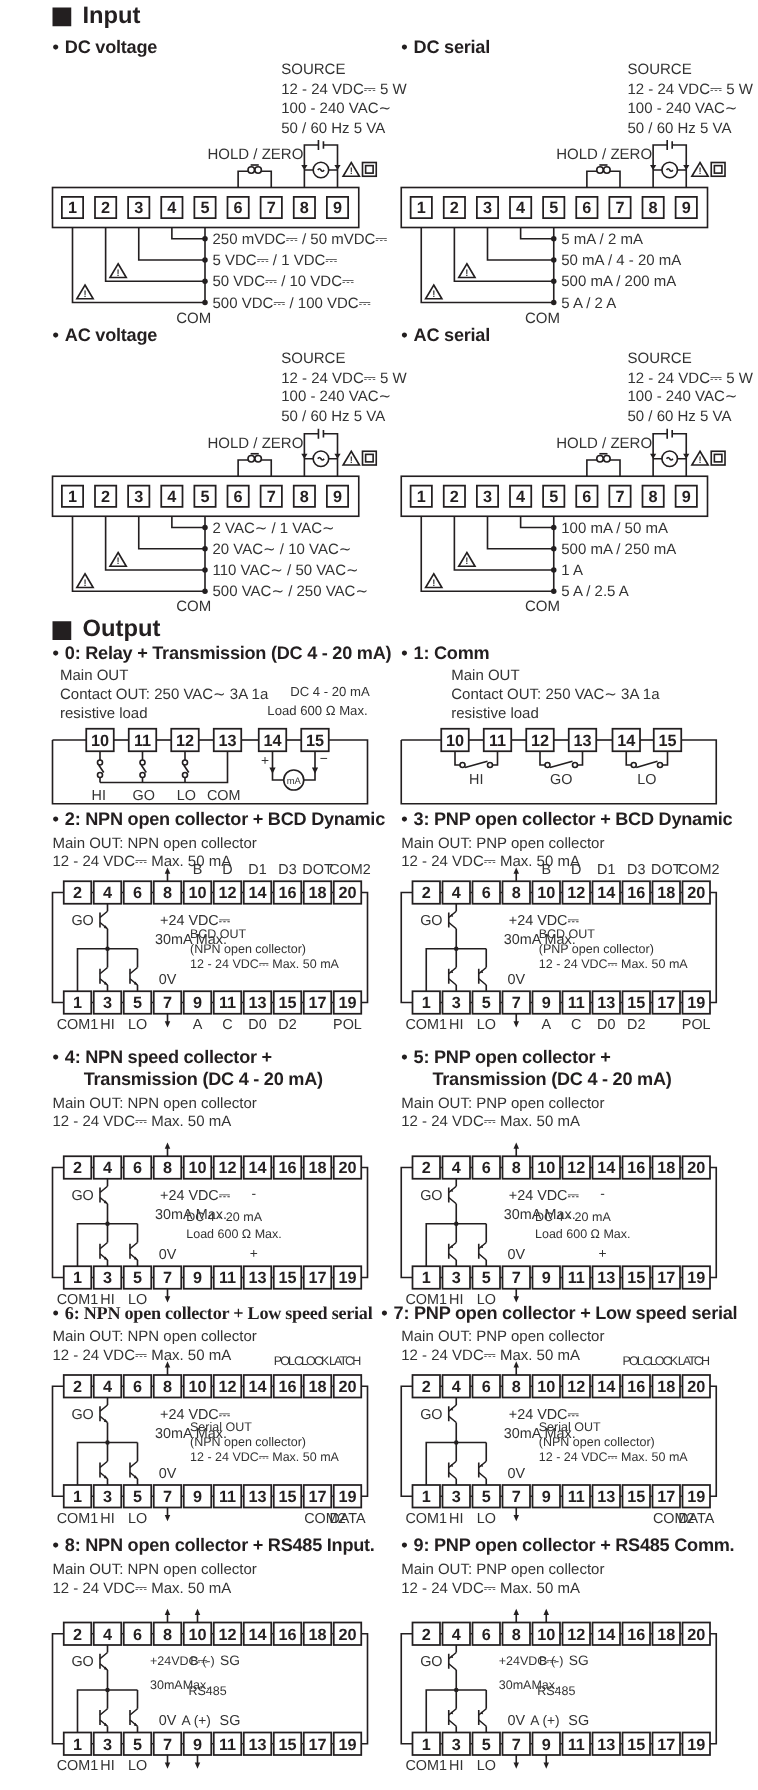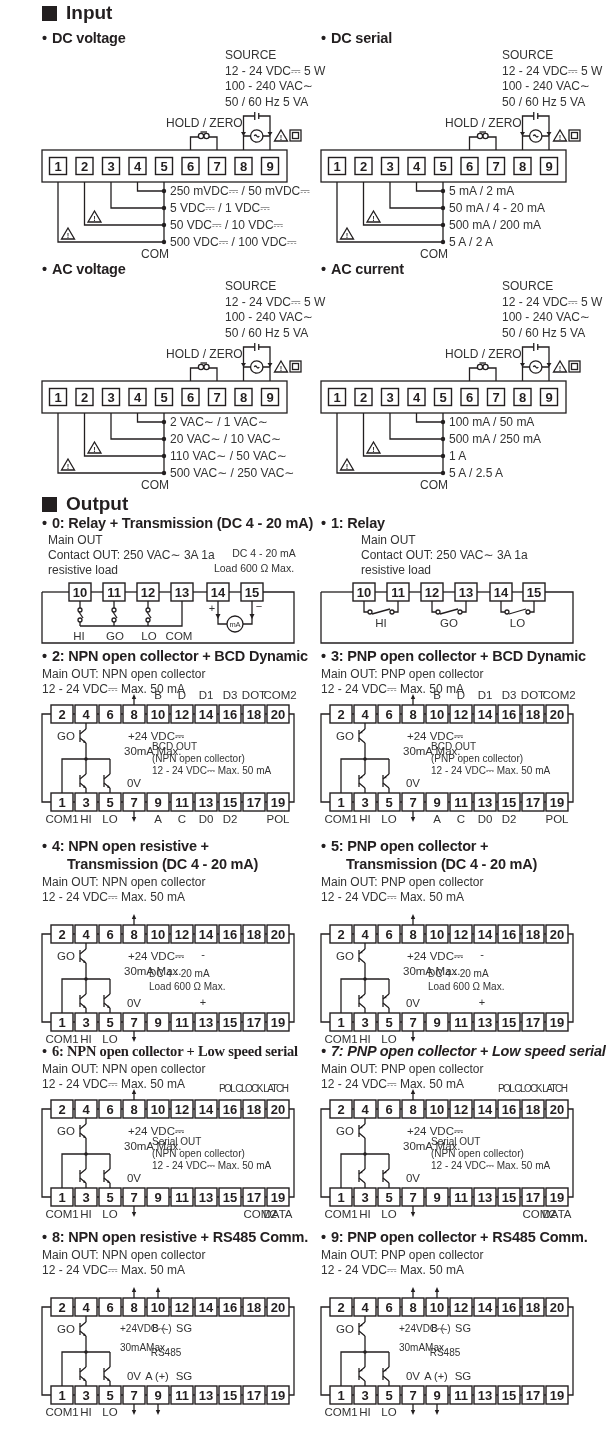--- a/index.html
+++ b/index.html
@@ -270,21 +270,21 @@
       <g>
         <path d="M94.5 442 L101 453 L88 453 Z" stroke="#231f20" stroke-width="1.3" fill="none"></path>
         <text x="94.5" y="451.5" font-size="7.5" text-anchor="middle" font-weight="bold">!</text>
       </g>
       <g>
         <path d="M68 459 L74.5 470 L61.5 470 Z" stroke="#231f20" stroke-width="1.3" fill="none"></path>
         <text x="68" y="468.5" font-size="7.5" text-anchor="middle" font-weight="bold">!</text>
       </g>
       <text x="155" y="489" font-size="12" text-anchor="middle">COM</text>
     </svg>
-    <div class="sub" style="left: 321px; top: 261px;"><span class="b">•</span><span>AC current</span></div>
+    <div class="sub" style="left: 321px; top: 261px;"><span class="b">•</span><span>AC serial</span></div>
     <div class="desc" style="left: 502px; top: 278px;">SOURCE</div>
     <div class="desc" style="left: 502px; top: 293.5px;">12 - 24 VDC⎓ 5 W</div>
     <div class="desc" style="left: 502px; top: 309px;">100 - 240 VAC∼</div>
     <div class="desc" style="left: 502px; top: 324.5px;">50 / 60 Hz 5 VA</div>
     <svg class="diag" width="606" height="1432">
       <rect x="321" y="381" width="245" height="32" stroke="#231f20" stroke-width="1.3" fill="none"></rect>
       <g>
         <rect x="328.5" y="388.5" width="17" height="17" fill="#fff" stroke="#231f20" stroke-width="1.4"></rect>
         <text class="tn" x="337" y="401.68" font-size="13" text-anchor="middle">1</text>
       </g>
@@ -418,21 +418,21 @@
       <text x="149" y="640" font-size="11.5" text-anchor="middle">LO</text>
       <path d="M80 626 H182 V601" stroke="#231f20" stroke-width="1.3" fill="none"></path>
       <text x="179" y="640" font-size="11.5" text-anchor="middle">COM</text>
       <path d="M218 601 V624 H227 M243 624 H252 V601" stroke="#231f20" stroke-width="1.3" fill="none"></path>
       <circle cx="235" cy="624" r="8" stroke="#231f20" stroke-width="1.3" fill="none"></circle>
       <text x="235" y="627" font-size="7.5" text-anchor="middle">mA</text>
       <path d="M215.5 614 L218 619 L220.5 614 Z M249.5 614 L252 619 L254.5 614 Z" fill="#231f20"></path>
       <text x="212" y="612" font-size="11" text-anchor="middle">+</text>
       <text x="259" y="610" font-size="11" text-anchor="middle">−</text>
     </svg>
-    <div class="sub" style="left: 321px; top: 515px;"><span class="b">•</span><span>1: Relay</span></div>
+    <div class="sub" style="left: 321px; top: 515px;"><span class="b">•</span><span>1: Comm</span></div>
     <div class="desc" style="left: 361px; top: 532px;">Main OUT</div>
     <div class="desc" style="left: 361px; top: 547px;">Contact OUT: 250 VAC∼ 3A 1a</div>
     <div class="desc" style="left: 361px; top: 562px;">resistive load</div>
     <svg class="diag" width="606" height="1432">
       <path d="M321 592 V643 H573 V592 H545" stroke="#231f20" stroke-width="1.3" fill="none"></path>
       <path d="M321 592 H353" stroke="#231f20" stroke-width="1.3" fill="none"></path>
       <path d="M375 592 H387" stroke="#231f20" stroke-width="1.3" fill="none"></path>
       <path d="M409 592 H421" stroke="#231f20" stroke-width="1.3" fill="none"></path>
       <path d="M443 592 H455" stroke="#231f20" stroke-width="1.3" fill="none"></path>
       <path d="M477 592 H490" stroke="#231f20" stroke-width="1.3" fill="none"></path>
@@ -740,21 +740,21 @@
       <path d="M383 775 V787" stroke="#231f20" stroke-width="1.3" fill="none"></path>
       <path d="M383 779 L389 774 M383 783 L389 788" stroke="#231f20" stroke-width="1.3" fill="none"></path>
       <path d="M384 778 l2.5 0.3 l-0.8 -2.4 Z" fill="#231f20"></path>
       <text x="407" y="740" font-size="11.5">+24 VDC⎓</text>
       <text x="403" y="755" font-size="11.5">30mA Max.</text>
       <text x="413" y="787" font-size="11.5" text-anchor="middle">0V</text>
       <text x="431" y="750" font-size="10">BCD OUT</text>
       <text x="431" y="762" font-size="10">(PNP open collector)</text>
       <text x="431" y="774" font-size="10">12 - 24 VDC⎓ Max. 50 mA</text>
     </svg>
-    <div class="sub" style="left: 42px; top: 838px;"><span class="b">•</span><span>4: NPN open resistive +</span></div>
+    <div class="sub" style="left: 42px; top: 838px;"><span class="b">•</span><span>4: NPN speed collector +</span></div>
     <div class="sub2" style="left: 67px; top: 856px;"><span>Transmission (DC 4 - 20 mA)</span></div>
     <div class="desc" style="left: 42px; top: 874px;">Main OUT: NPN open collector</div>
     <div class="desc" style="left: 42px; top: 889px;">12 - 24 VDC⎓ Max. 50 mA</div>
     <svg class="diag" width="606" height="1432">
       <path d="M51 934 H42 V1022 H51" stroke="#231f20" stroke-width="1.3" fill="none"></path>
       <path d="M289 934 H294 V1022 H289" stroke="#231f20" stroke-width="1.3" fill="none"></path>
       <path d="M73 934 H75 M73 1022 H75" stroke="#231f20" stroke-width="1.3" fill="none"></path>
       <path d="M97 934 H99 M97 1022 H99" stroke="#231f20" stroke-width="1.3" fill="none"></path>
       <path d="M121 934 H123 M121 1022 H123" stroke="#231f20" stroke-width="1.3" fill="none"></path>
       <path d="M145 934 H147 M145 1022 H147" stroke="#231f20" stroke-width="1.3" fill="none"></path>
@@ -1119,21 +1119,21 @@
       <path d="M104 1170 V1182" stroke="#231f20" stroke-width="1.3" fill="none"></path>
       <path d="M104 1174 L110 1169 M104 1178 L110 1183" stroke="#231f20" stroke-width="1.3" fill="none"></path>
       <path d="M110 1183 l-3 -0.6 l1.4 -2.2 Z" fill="#231f20"></path>
       <text x="128" y="1135" font-size="11.5">+24 VDC⎓</text>
       <text x="124" y="1150" font-size="11.5">30mA Max.</text>
       <text x="134" y="1182" font-size="11.5" text-anchor="middle">0V</text>
       <text x="152" y="1145" font-size="10">Serial OUT</text>
       <text x="152" y="1157" font-size="10">(NPN open collector)</text>
       <text x="152" y="1169" font-size="10">12 - 24 VDC⎓ Max. 50 mA</text>
     </svg>
-    <div class="sub" style="left: 321px; top: 1043px; font-style: italic;"><span class="b">•</span><span>7: PNP open collector + Low speed serial</span></div>
+    <div class="sub" style="left: 305px; top: 1043px;"><span class="b">•</span><span>7: PNP open collector + Low speed serial</span></div>
     <div class="desc" style="left: 321px; top: 1061px;">Main OUT: PNP open collector</div>
     <div class="desc" style="left: 321px; top: 1076px;">12 - 24 VDC⎓ Max. 50 mA</div>
     <svg class="diag" width="606" height="1432">
       <path d="M330 1109 H321 V1197 H330" stroke="#231f20" stroke-width="1.3" fill="none"></path>
       <path d="M568 1109 H573 V1197 H568" stroke="#231f20" stroke-width="1.3" fill="none"></path>
       <path d="M352 1109 H354 M352 1197 H354" stroke="#231f20" stroke-width="1.3" fill="none"></path>
       <path d="M376 1109 H378 M376 1197 H378" stroke="#231f20" stroke-width="1.3" fill="none"></path>
       <path d="M400 1109 H402 M400 1197 H402" stroke="#231f20" stroke-width="1.3" fill="none"></path>
       <path d="M424 1109 H426 M424 1197 H426" stroke="#231f20" stroke-width="1.3" fill="none"></path>
       <path d="M448 1109 H450 M448 1197 H450" stroke="#231f20" stroke-width="1.3" fill="none"></path>
@@ -1246,21 +1246,21 @@
       <path d="M383 1170 V1182" stroke="#231f20" stroke-width="1.3" fill="none"></path>
       <path d="M383 1174 L389 1169 M383 1178 L389 1183" stroke="#231f20" stroke-width="1.3" fill="none"></path>
       <path d="M384 1173 l2.5 0.3 l-0.8 -2.4 Z" fill="#231f20"></path>
       <text x="407" y="1135" font-size="11.5">+24 VDC⎓</text>
       <text x="403" y="1150" font-size="11.5">30mA Max.</text>
       <text x="413" y="1182" font-size="11.5" text-anchor="middle">0V</text>
       <text x="431" y="1145" font-size="10">Serial OUT</text>
       <text x="431" y="1157" font-size="10">(NPN open collector)</text>
       <text x="431" y="1169" font-size="10">12 - 24 VDC⎓ Max. 50 mA</text>
     </svg>
-    <div class="sub" style="left: 42px; top: 1229px;"><span class="b">•</span><span>8: NPN open resistive + RS485 Comm.</span></div>
+    <div class="sub" style="left: 42px; top: 1229px;"><span class="b">•</span><span>8: NPN open collector + RS485 Input.</span></div>
     <div class="desc" style="left: 42px; top: 1247px;">Main OUT: NPN open collector</div>
     <div class="desc" style="left: 42px; top: 1262px;">12 - 24 VDC⎓ Max. 50 mA</div>
     <svg class="diag" width="606" height="1432">
       <path d="M51 1307 H42 V1395 H51" stroke="#231f20" stroke-width="1.3" fill="none"></path>
       <path d="M289 1307 H294 V1395 H289" stroke="#231f20" stroke-width="1.3" fill="none"></path>
       <path d="M73 1307 H75 M73 1395 H75" stroke="#231f20" stroke-width="1.3" fill="none"></path>
       <path d="M97 1307 H99 M97 1395 H99" stroke="#231f20" stroke-width="1.3" fill="none"></path>
       <path d="M121 1307 H123 M121 1395 H123" stroke="#231f20" stroke-width="1.3" fill="none"></path>
       <path d="M145 1307 H147 M145 1395 H147" stroke="#231f20" stroke-width="1.3" fill="none"></path>
       <path d="M169 1307 H171 M169 1395 H171" stroke="#231f20" stroke-width="1.3" fill="none"></path>

